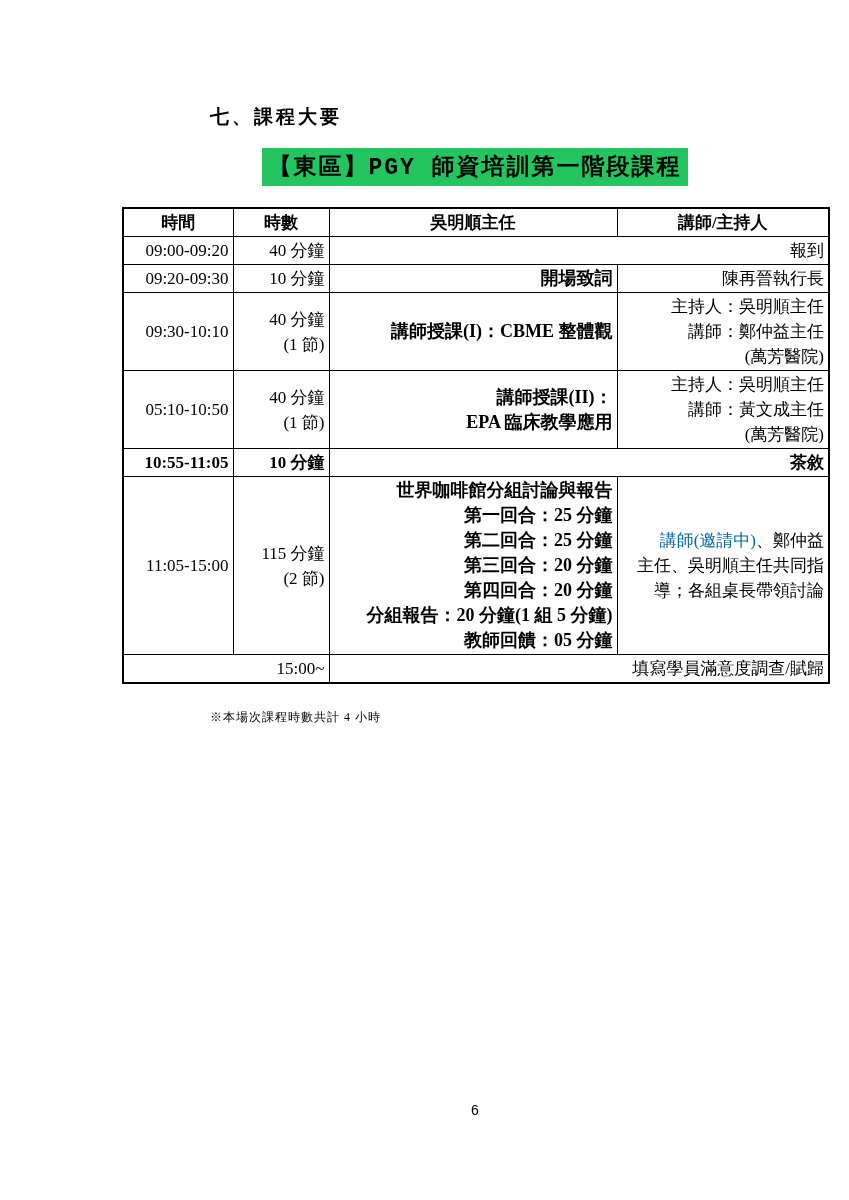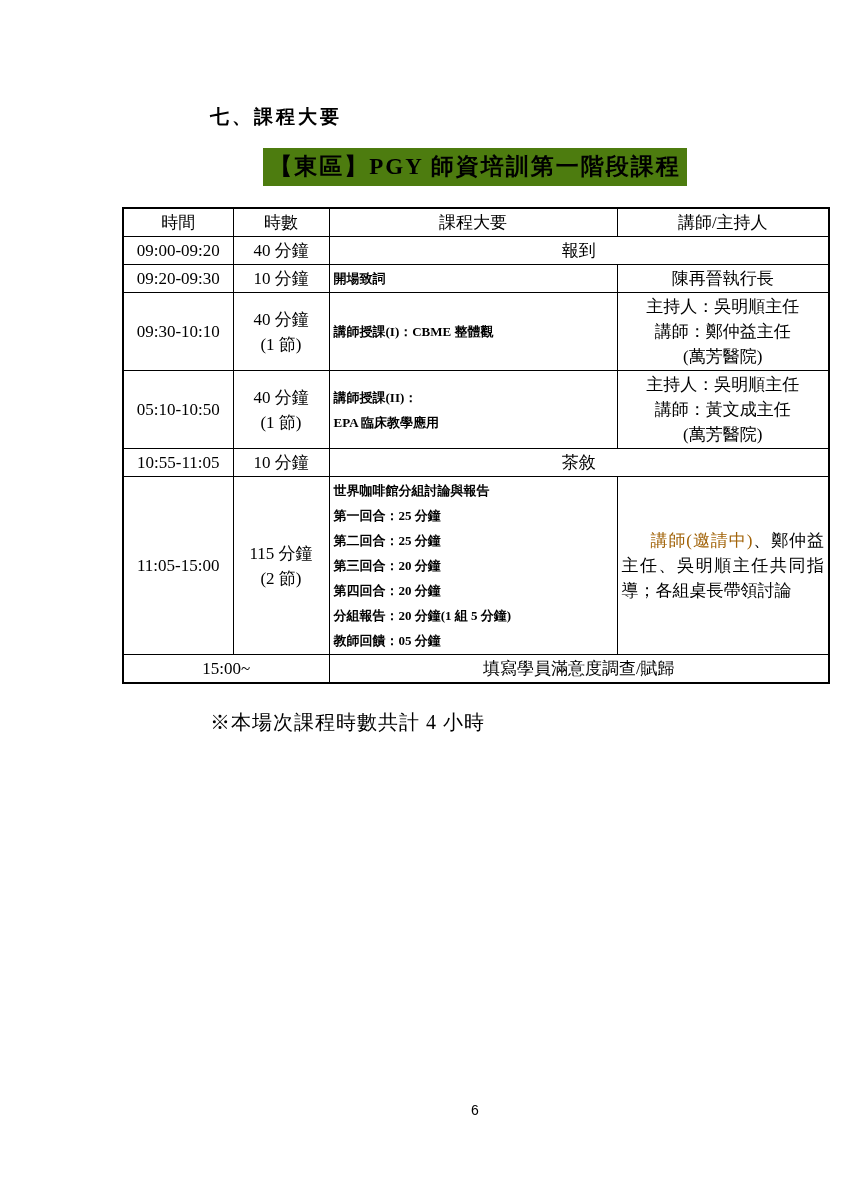--- a/index.html
+++ b/index.html
@@ -44,69 +44,70 @@
     border-collapse:collapse;
     table-layout:fixed;
     font-size:17px;
   }
   table.schedule th, table.schedule td{
     border:1px solid #000;
     padding:1px 4px;
     vertical-align:middle;
     line-height:25px;
     overflow:hidden;
+    text-align:right;
   }
   table.schedule{border:2px solid #000;}
   table.schedule th{
-    font-weight:normal;
+    font-weight:bold;
     text-align:center;
     height:25px;
   }
   td.al-center{text-align:center;}
   td.al-left{text-align:left;padding-left:8px;padding-right:4px;}
-  td.bold{font-weight:bold;font-size:13px;line-height:25.5px;margin-left:16px;}
+  td.bold{font-weight:bold;font-size:18px;line-height:25.5px;margin-left:16px;}
   td.justify{text-align:justify;text-justify:inter-character;padding-left:8px;padding-right:8px;line-height:29px;}
   .footnote{
     position:absolute;
     left:210px;top:709px;
-    font-size:20px;
+    font-size:12px;
     letter-spacing:1px;
   }
   .page-number{
     position:absolute;
     left:122px;top:1102px;
     width:706px;
     text-align:center;
     font-size:14px;
     font-family:"Liberation Sans","DejaVu Sans",sans-serif;
   }
 </style>
 </head>
 <body>
 
 <div class="page">
 
   <div class="section-heading">七、課程大要</div>
 
   <div class="title-wrap">
-    <span class="title-highlight" style="background: #4d7c0f;">【東區】PGY 師資培訓第一階段課程</span>
+    <span class="title-highlight" style="background: #22c55e; font-family: Liberation Mono, monospace;">【東區】PGY 師資培訓第一階段課程</span>
   </div>
 
   <table class="schedule">
     <colgroup>
         <col style="width: 110px;">
         <col style="width: 96px;">
         <col style="width: 288px;">
         <col style="width: 212px;">
       </colgroup>
     <thead>
       <tr>
         <th>時間</th>
         <th>時數</th>
-        <th>課程大要</th>
+        <th>吳明順主任</th>
         <th>講師/主持人</th>
       </tr>
     </thead>
     <tbody>
         <tr style="height: 26px;">
           <td class="al-center">09:00-09:20</td>
           <td class="al-center">40 分鐘</td>
           <td colspan="2" class="al-center">報到</td>
         </tr>
         <tr style="height: 26px;">
@@ -120,30 +121,30 @@
           <td class="al-center">40 分鐘<br>(1 節)</td>
           <td class="bold al-left">講師授課(I)：CBME 整體觀</td>
           <td class="al-center">主持人：吳明順主任<br>講師：鄭仲益主任<br>(萬芳醫院)</td>
         </tr>
         <tr style="height: 77px;">
           <td class="al-center">05:10-10:50</td>
           <td class="al-center">40 分鐘<br>(1 節)</td>
           <td class="bold al-left">講師授課(II)：<br>EPA 臨床教學應用</td>
           <td class="al-center">主持人：吳明順主任<br>講師：黃文成主任<br>(萬芳醫院)</td>
         </tr>
-        <tr style="height: 26px;">
+        <tr style="height: 26px; font-weight: bold;">
           <td class="al-center">10:55-11:05</td>
           <td class="al-center">10 分鐘</td>
           <td colspan="2" class="al-center">茶敘</td>
         </tr>
         <tr style="height: 178px;">
           <td class="al-center">11:05-15:00</td>
           <td class="al-center">115 分鐘<br>(2 節)</td>
           <td class="bold al-left">世界咖啡館分組討論與報告<br>第一回合：25 分鐘<br>第二回合：25 分鐘<br>第三回合：20 分鐘<br>第四回合：20 分鐘<br>分組報告：20 分鐘(1 組 5 分鐘)<br>教師回饋：05 分鐘</td>
-          <td class="al-left justify"><span style="color: #a16207; margin-left: 29px;">講師(邀請中)</span><span>、鄭仲益主任、吳明順主任共同指導；各組桌長帶領討論</span></td>
+          <td class="al-left justify"><span style="color: #0369a1; margin-left: 29px;">講師(邀請中)</span><span>、鄭仲益主任、吳明順主任共同指導；各組桌長帶領討論</span></td>
         </tr>
         <tr style="height: 26px;">
           <td colspan="2" class="al-center">15:00~</td>
           <td colspan="2" class="al-center">填寫學員滿意度調查/賦歸</td>
         </tr>
       </tbody>
   </table>
 
   <div class="footnote">※本場次課程時數共計 4 小時</div>
 

